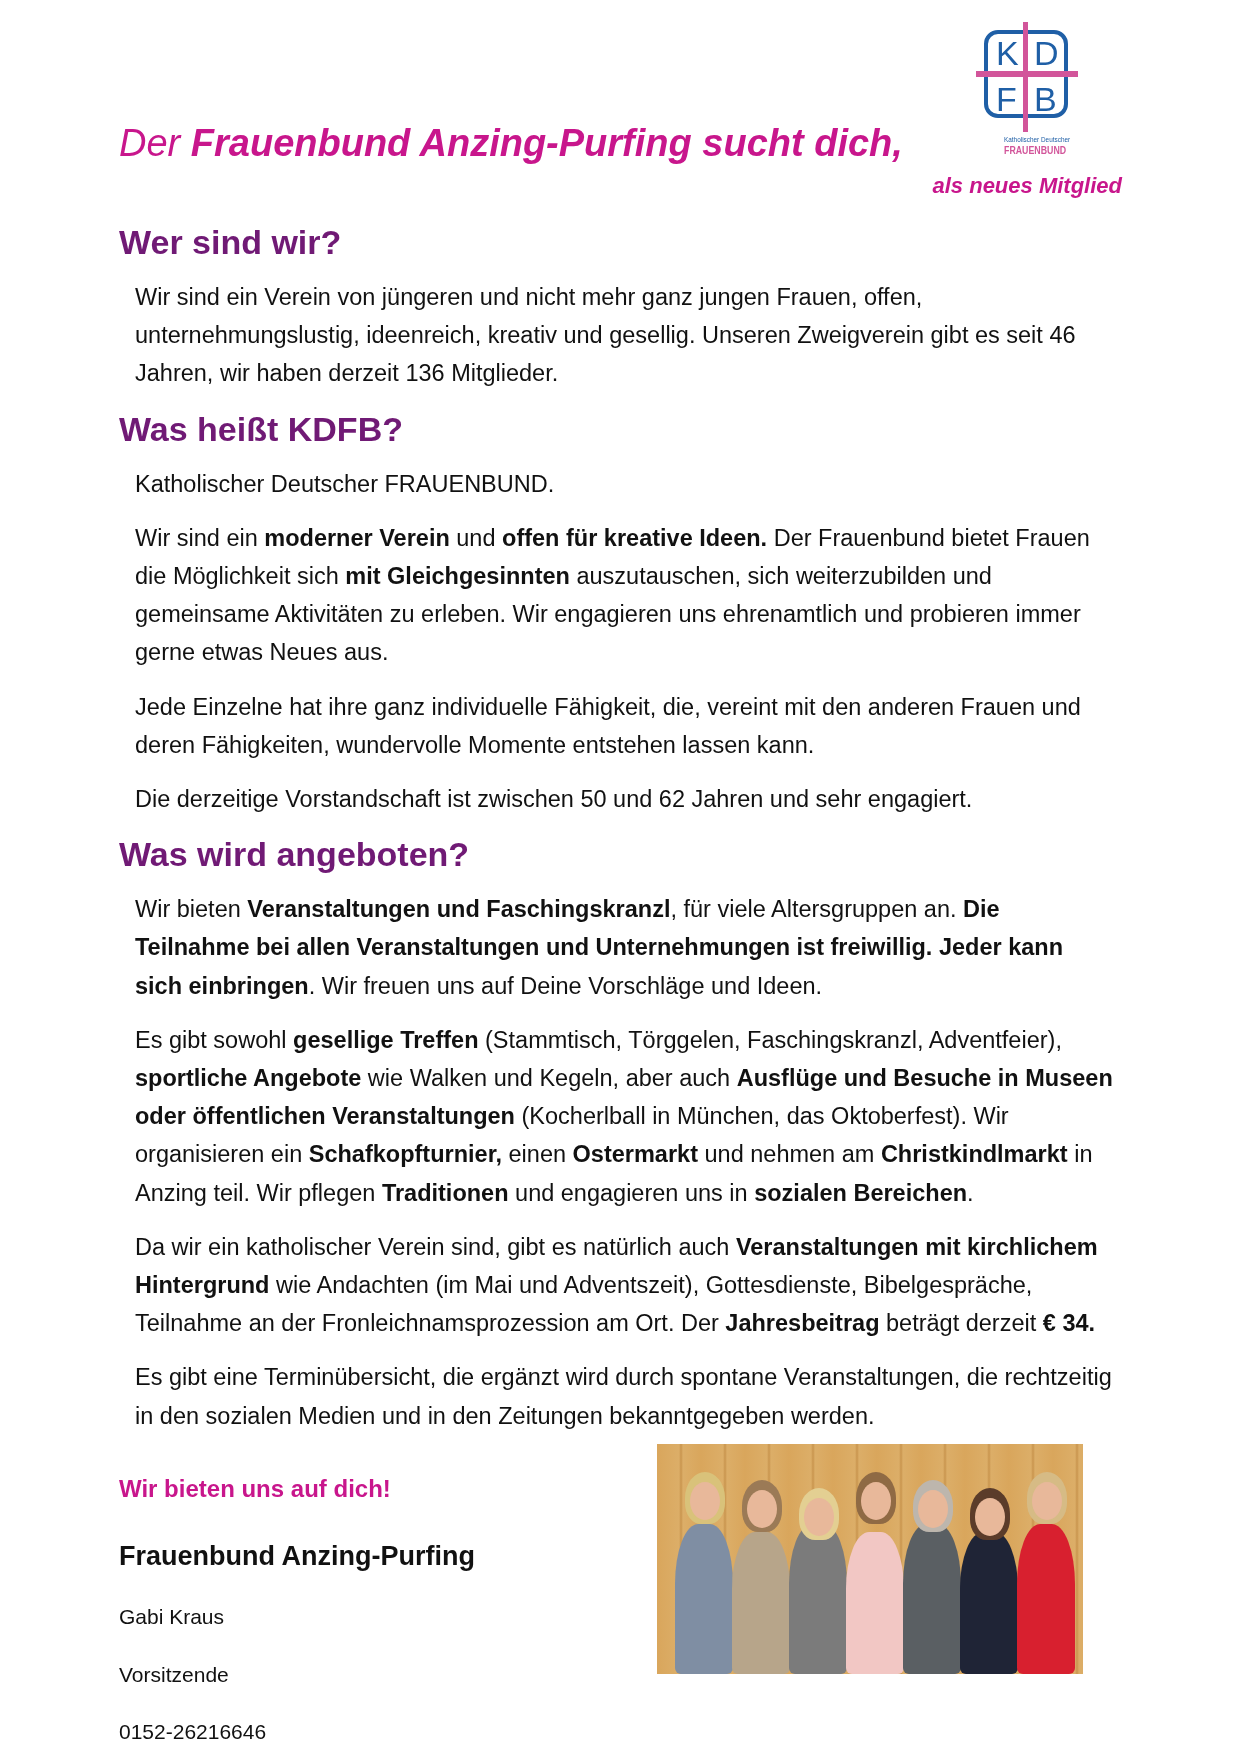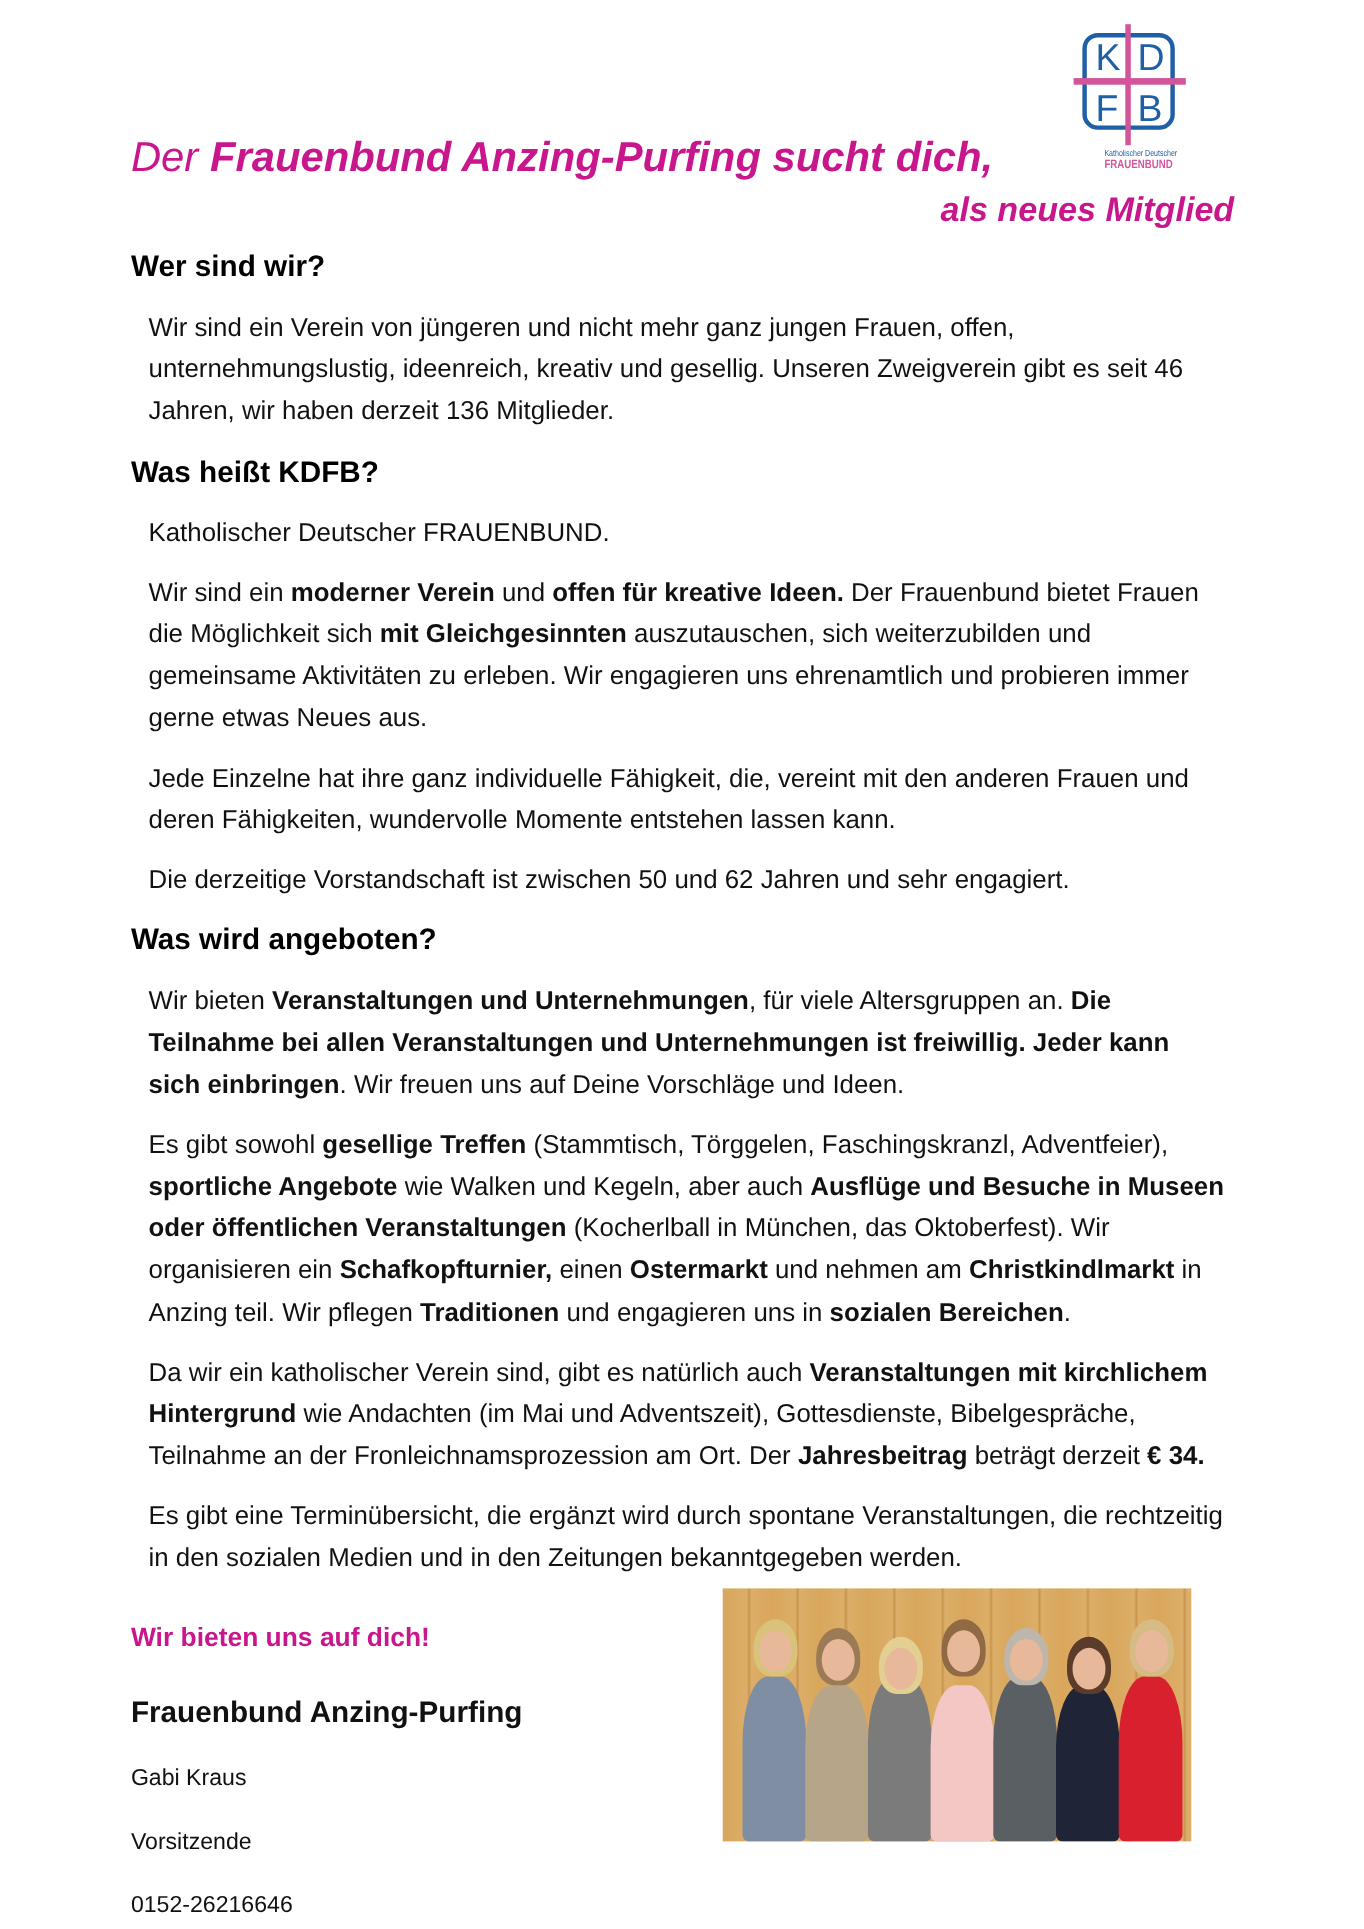--- a/index.html
+++ b/index.html
@@ -16,25 +16,25 @@
   .logo-vbar { position: absolute; left: 51px; top: 0; width: 5px; height: 110px; background: #d2559a; }
   .logo-hbar { position: absolute; left: 4px; top: 49px; width: 102px; height: 6px; background: #d2559a; }
   .logo-cap1 { position: absolute; left: 32px; top: 113px; font-size: 8px; color: #1f5fa6; white-space: nowrap;
                transform: scaleX(0.8); transform-origin: left; }
   .logo-cap2 { position: absolute; left: 32px; top: 122px; font-size: 11px; font-weight: bold; color: #d2559a;
                white-space: nowrap; transform: scaleX(0.8); transform-origin: left; }
 
   .title1 { position: absolute; left: 119px; top: 122px; font-size: 38px; font-style: italic;
             color: #c8168c; white-space: nowrap; }
   .title1 b { font-weight: bold; }
-  .title2 { position: absolute; right: 118px; top: 173px; font-size: 31px; font-style: italic; font-weight: bold;
+  .title2 { position: absolute; right: 118px; top: 173px; font-size: 22px; font-style: italic; font-weight: bold;
             color: #c8168c; white-space: nowrap; }
 
   .content { position: absolute; left: 119px; top: 222px; width: 1010px; }
-  h2 { font-size: 27px; font-weight: bold; margin: 0; line-height: 40px; color: #000000; }
+  h2 { font-size: 34px; font-weight: bold; margin: 0; line-height: 40px; color: #701a75; }
   p { margin: 16px; font-size: 23.5px; line-height: 38.2px; color: #111; }
   .section { margin-bottom: 10px; }
 
   .closing { position: absolute; left: 119px; top: 1470px; width: 520px; }
   .closing .pink { font-size: 24px; font-weight: bold; color: #c8168c; line-height: 38px; }
   .closing .org { font-size: 27px; font-weight: bold; color: #111; line-height: 40px; margin-top: 28px; }
   .closing .line { font-size: 21px; line-height: 33.5px; color: #111; margin-top: 24px; }
 
   .photo { position: absolute; left: 657px; top: 1444px; width: 426px; height: 230px; overflow: hidden;
            background: repeating-linear-gradient(90deg, #d9a65c 0px, #dcae68 22px, #c9954e 24px, #dcae68 26px, #d9a65c 44px); }
@@ -69,21 +69,21 @@
       </div>
       <div class="section">
         <h2>Was heißt KDFB?</h2>
         <p><span>Katholischer Deutscher FRAUENBUND.</span></p>
         <p><span>Wir sind ein </span><b>moderner Verein</b><span> und </span><b>offen für kreative Ideen.</b><span> Der Frauenbund bietet Frauen die Möglichkeit sich </span><b>mit Gleichgesinnten</b><span> auszutauschen, sich weiterzubilden und gemeinsame Aktivitäten zu erleben. Wir engagieren uns ehrenamtlich und probieren immer gerne etwas Neues aus.</span></p>
         <p><span>Jede Einzelne hat ihre ganz individuelle Fähigkeit, die, vereint mit den anderen Frauen und deren Fähigkeiten, wundervolle Momente entstehen lassen kann.</span></p>
         <p><span>Die derzeitige Vorstandschaft ist zwischen 50 und 62 Jahren und sehr engagiert.</span></p>
       </div>
       <div class="section">
         <h2>Was wird angeboten?</h2>
-        <p><span>Wir bieten </span><b>Veranstaltungen und Unternehmungen</b><span>, für viele Altersgruppen an. </span><b>Die Teilnahme bei allen Veranstaltungen und Unternehmungen ist freiwillig. Jeder kann sich einbringen</b><span>. Wir freuen uns auf Deine Vorschläge und Ideen.</span></p>
+        <p><span>Wir bieten </span><b>Veranstaltungen und Faschingskranzl</b><span>, für viele Altersgruppen an. </span><b>Die Teilnahme bei allen Veranstaltungen und Unternehmungen ist freiwillig. Jeder kann sich einbringen</b><span>. Wir freuen uns auf Deine Vorschläge und Ideen.</span></p>
         <p><span>Es gibt sowohl </span><b>gesellige Treffen</b><span> (Stammtisch, Törggelen, Faschingskranzl, Adventfeier), </span><b>sportliche Angebote</b><span> wie Walken und Kegeln, aber auch </span><b>Ausflüge und Besuche in Museen oder öffentlichen Veranstaltungen</b><span> (Kocherlball in München, das Oktoberfest). Wir organisieren ein </span><b>Schafkopfturnier,</b><span> einen </span><b>Ostermarkt</b><span> und nehmen am </span><b>Christkindlmarkt</b><span> in Anzing teil. Wir pflegen </span><b>Traditionen</b><span> und engagieren uns in </span><b>sozialen Bereichen</b><span>.</span></p>
         <p><span>Da wir ein katholischer Verein sind, gibt es natürlich auch </span><b>Veranstaltungen mit kirchlichem Hintergrund</b><span> wie Andachten (im Mai und Adventszeit), Gottesdienste, Bibelgespräche, Teilnahme an der Fronleichnamsprozession am Ort. Der </span><b>Jahresbeitrag</b><span> beträgt derzeit </span><b>€ 34.</b></p>
         <p><span>Es gibt eine Terminübersicht, die ergänzt wird durch spontane Veranstaltungen, die rechtzeitig in den sozialen Medien und in den Zeitungen bekanntgegeben werden.</span></p>
       </div>
     </div>
 
   <div class="closing">
     <div class="pink">Wir bieten uns auf dich!</div>
     <div class="org">Frauenbund Anzing-Purfing</div>
     <div class="line">Gabi Kraus</div>

